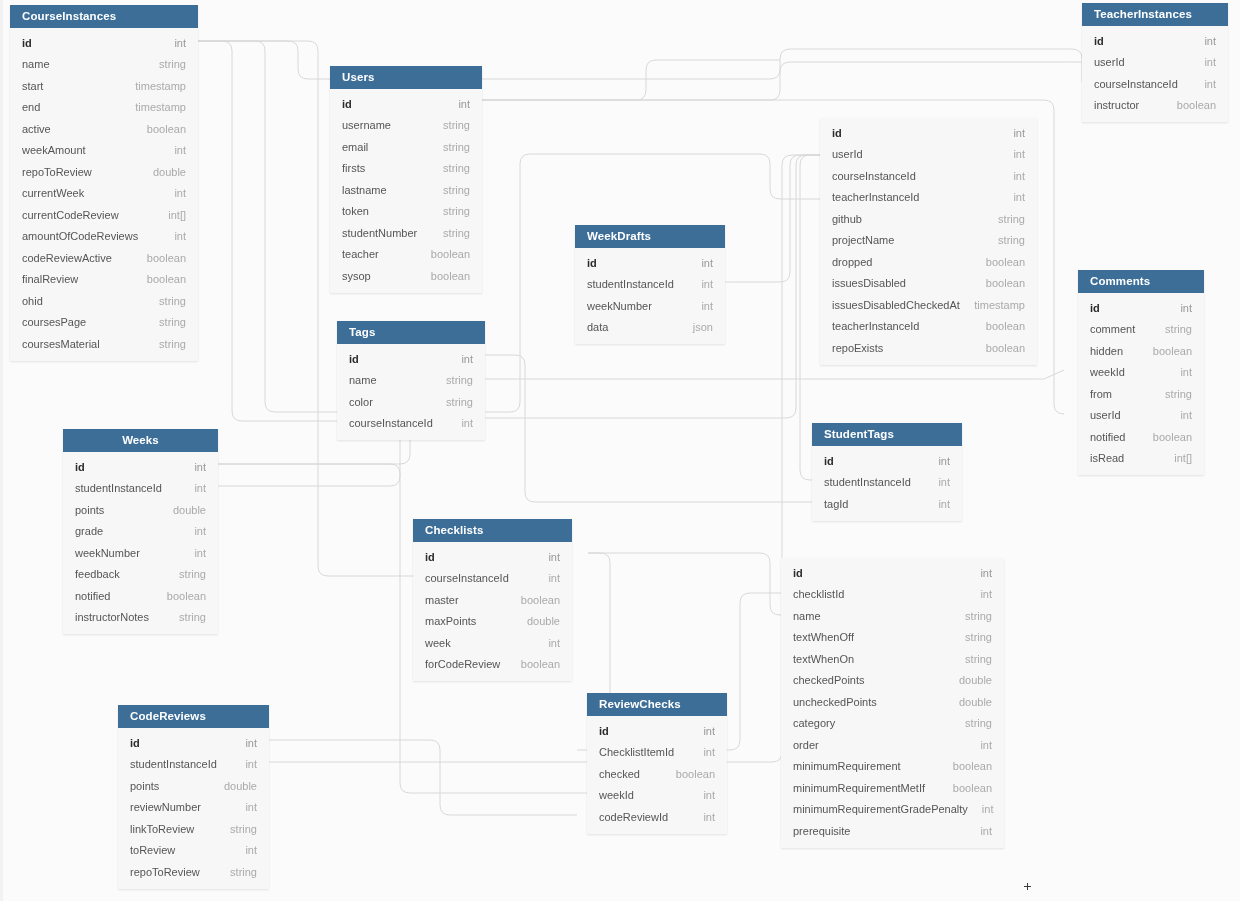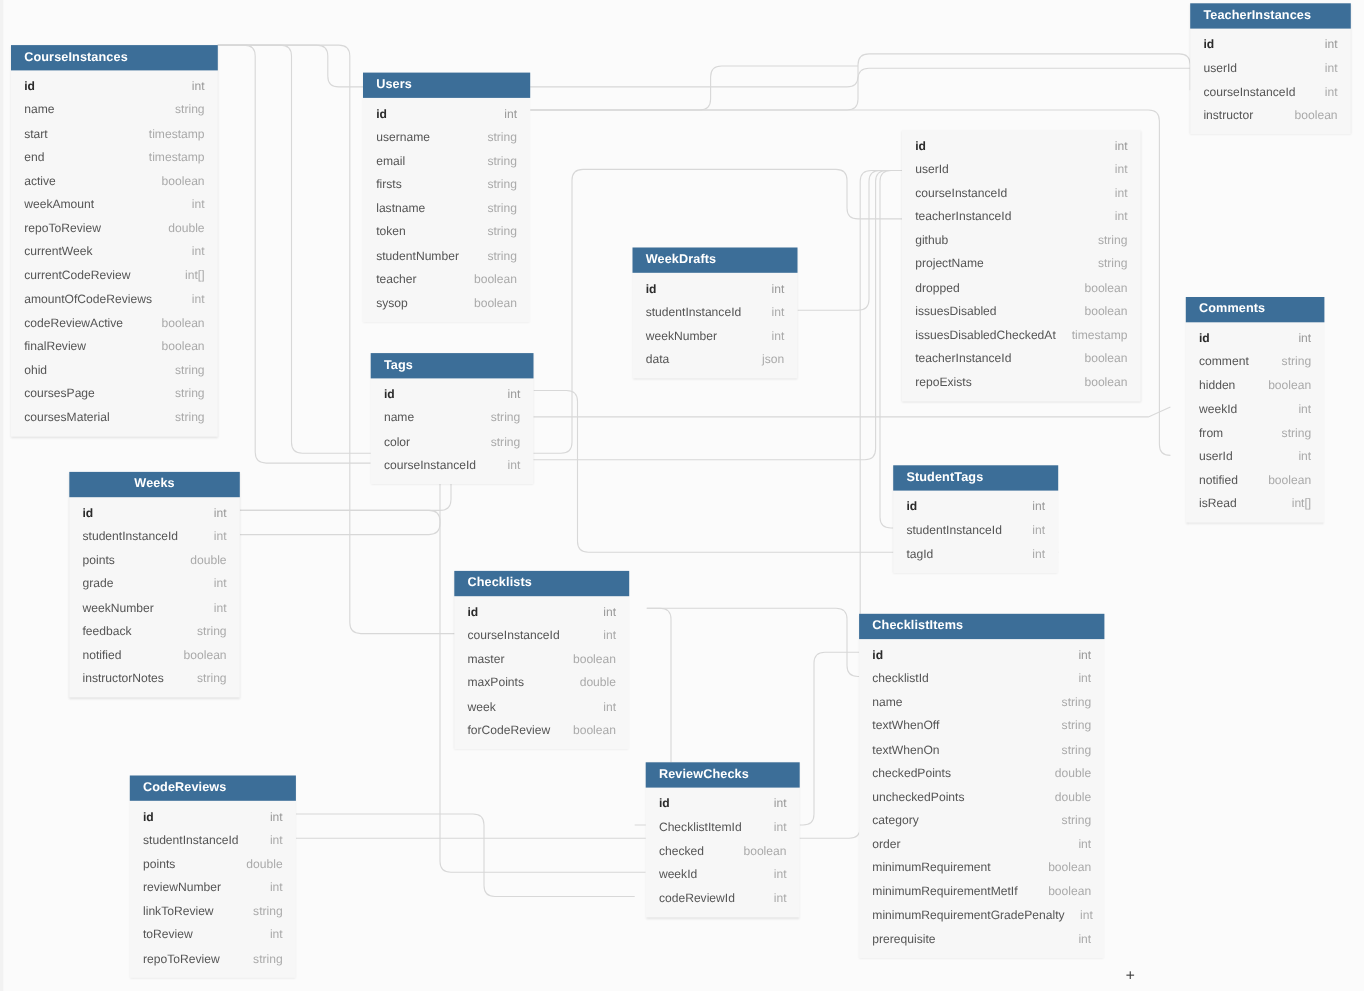--- a/index.html
+++ b/index.html
@@ -128,21 +128,21 @@
       <path d="M 485 355 L 515 355 Q 525 355 525 365 L 525 492 Q 525 502 535 502 L 962 502"></path>
       <path d="M 218 464 L 400 464 Q 410 464 410 454 L 410 389 Q 410 379 420 379 L 1034 379 Q 1044 379 1044 379 L 1064 370"></path>
       <path d="M 218 464 L 390 464 Q 400 464 400 474 L 400 783 Q 400 793 410 793 L 577 793 Q 587 793 587 793"></path>
       <path d="M 588 553 L 760 553 Q 770 553 770 563 L 770 605 Q 770 615 780 615 L 781 615"></path>
       <path d="M 588 553 L 600 553 Q 610 553 610 563 L 610 740 Q 610 750 620 750 L 577 750"></path>
       <path d="M 781 593 L 750 593 Q 740 593 740 603 L 740 740 Q 740 750 730 750 L 727 750"></path>
       <path d="M 269 740 L 430 740 Q 440 740 440 750 L 440 805 Q 440 815 450 815 L 577 815"></path>
     </svg>
 
   <div id="table-layer">
-      <div class="entity" style="left: 10px; top: 5px; width: 188px; margin-top: 36px;">
+      <div class="entity" style="left: 10px; top: 5px; width: 188px;">
         <div class="entity-header">CourseInstances</div>
         <div class="entity-body">
           <div class="field-row pk">
             <span class="field-name">id</span>
             <span class="field-type">int</span>
           </div>
           <div class="field-row">
             <span class="field-name">name</span>
             <span class="field-type">string</span>
           </div>
@@ -466,21 +466,20 @@
             <span class="field-name">week</span>
             <span class="field-type">int</span>
           </div>
           <div class="field-row">
             <span class="field-name">forCodeReview</span>
             <span class="field-type">boolean</span>
           </div>
         </div>
       </div>
       <div class="entity" style="left: 781px; top: 558px; width: 223px;">
-        <div class="entity-header">ChecklistItems</div>
         <div class="entity-body">
           <div class="field-row pk">
             <span class="field-name">id</span>
             <span class="field-type">int</span>
           </div>
           <div class="field-row">
             <span class="field-name">checklistId</span>
             <span class="field-type">int</span>
           </div>
           <div class="field-row">

